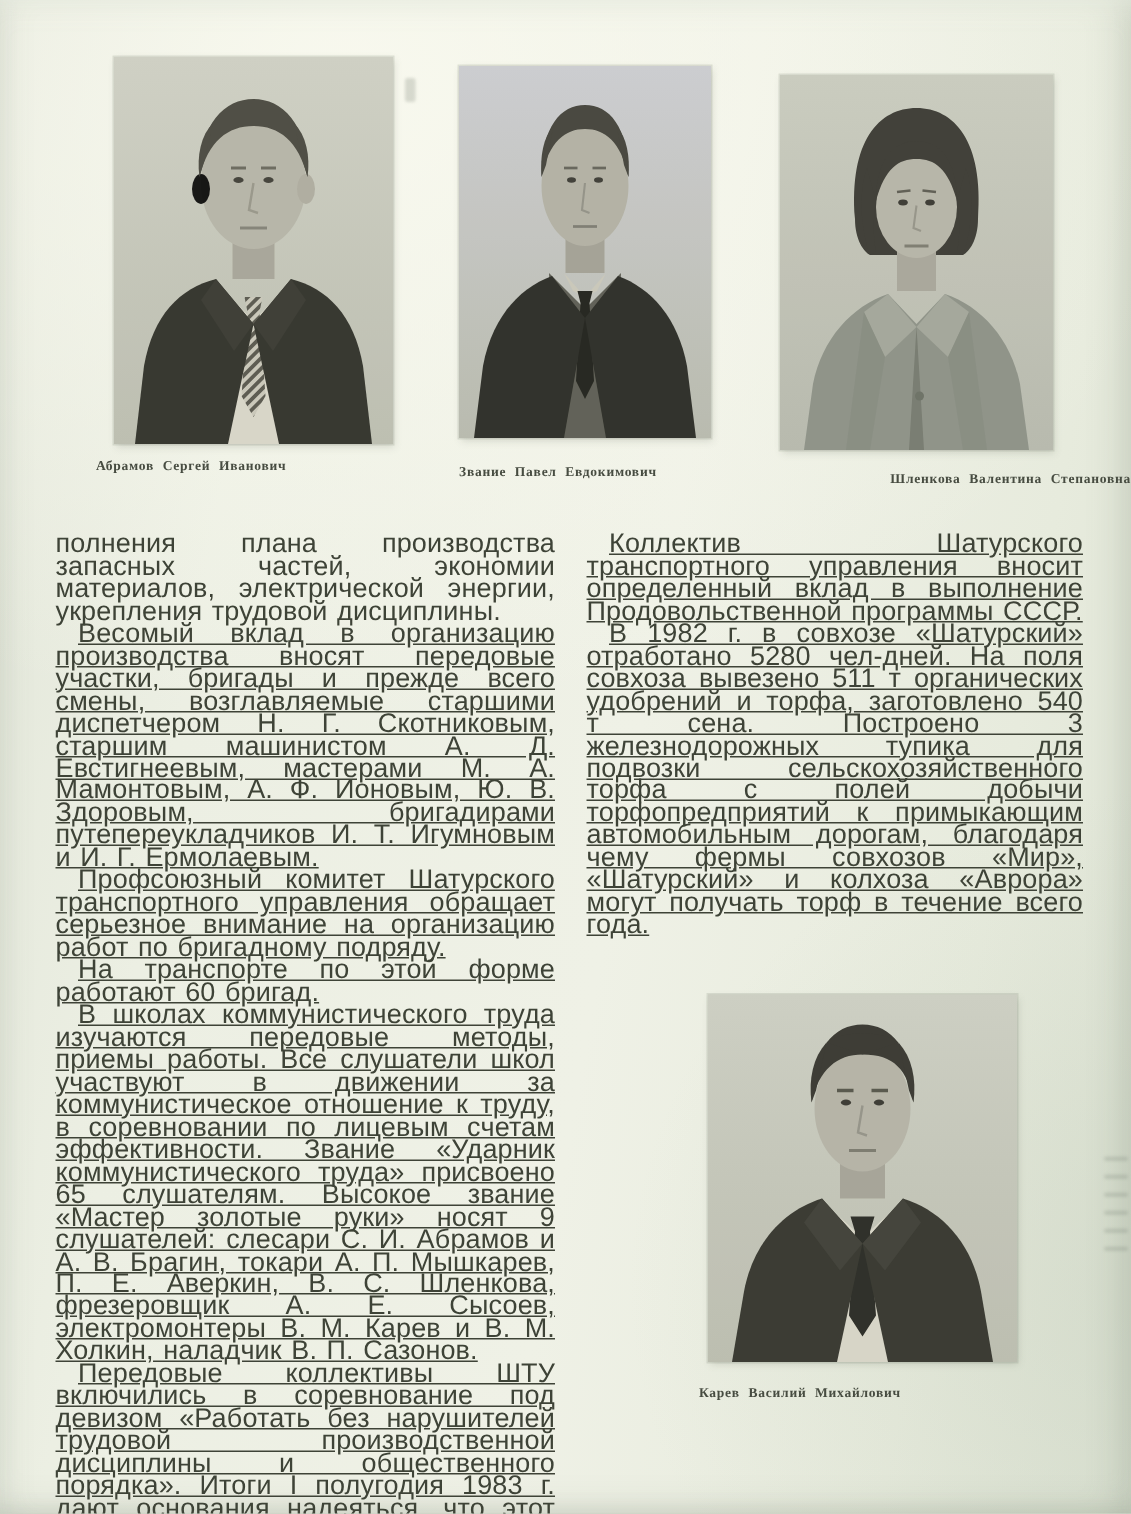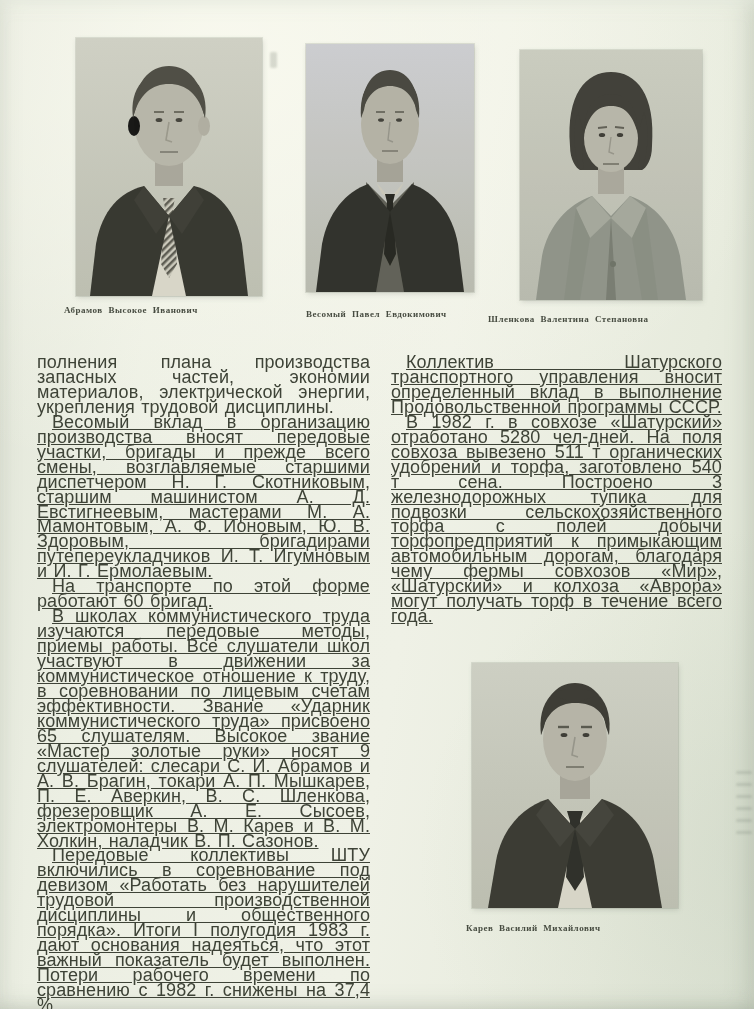--- a/index.html
+++ b/index.html
@@ -33,21 +33,21 @@
   .photo3{left:520px;top:50px;width:182px;height:250px;}
   .photo4{left:472px;top:663px;width:206px;height:245px;}
   .caption{
     position:absolute;
     font-family:"Liberation Serif",serif;
     font-weight:bold;font-size:9px;letter-spacing:0.5px;word-spacing:3px;
     color:#474c41;
   }
   .cap1{left:64px;top:305px;width:230px;}
   .cap2{left:306px;top:309px;width:230px;}
-  .cap3{left:488px;top:314px;width:236px;}
+  .cap3{left:518px;top:314px;width:236px;text-align:right;}
   .cap4{left:466px;top:923px;width:218px;text-align:left;}
   
   .col{
     position:absolute;top:355px;
     font-size:18px;line-height:14.95px;
     color:#3e4337;
     text-align:justify;
     word-spacing:1.2px;letter-spacing:0.1px;
     filter:blur(0.2px);
   }
@@ -97,21 +97,21 @@
       <path d="M93,84 L90,102 L96,104" fill="none" stroke="#98988c" stroke-width="1.6"></path>
       <line x1="84" y1="114" x2="102" y2="114" stroke="#84847a" stroke-width="2"></line>
       <polygon points="66,148 93,176 120,148 114,258 72,258" fill="#d7d7cb"></polygon>
       <polygon points="87,160 99,160 97,170 101,226 93,240 85,226 89,170" fill="url(#tiePat)"></polygon>
       <path d="M14,258 L20,206 C26,172 44,154 68,148 L93,178 L76,258 Z" fill="#34352e"></path>
       <path d="M172,258 L166,206 C160,172 142,154 118,148 L93,178 L110,258 Z" fill="#34352e"></path>
       <path d="M68,148 L93,178 L80,196 L58,162 Z" fill="#3c3d35"></path>
       <path d="M118,148 L93,178 L106,196 L128,162 Z" fill="#3c3d35"></path>
     </svg>
   </figure>
-  <figcaption class="caption cap1">Абрамов Высокое Иванович</figcaption>
+  <figcaption class="caption cap1">Абрамов Сергей Иванович</figcaption>
 
   <figure class="photo photo2">
     <svg viewBox="0 0 168 248">
       <defs>
         <linearGradient id="bg2" x1="0" y1="0" x2="0" y2="1">
           <stop offset="0" stop-color="#cbced4"></stop>
             <stop offset="1" stop-color="#b7bbb1"></stop>
         </linearGradient>
       </defs>
       <rect width="168" height="248" fill="url(#bg2)"></rect>
@@ -127,21 +127,21 @@
       <path d="M84,78 L82,96 L87,98" fill="none" stroke="#93938a" stroke-width="1.4"></path>
       <line x1="76" y1="107" x2="92" y2="107" stroke="#7e7e74" stroke-width="1.8"></line>
       <polygon points="60,138 84,162 108,138 104,248 64,248" fill="#5f6057"></polygon>
       <polygon points="70,138 84,154 76,150" fill="#c9c9bd"></polygon>
       <polygon points="98,138 84,154 92,150" fill="#c9c9bd"></polygon>
       <polygon points="79,150 89,150 87,158 90,210 84,222 78,210 81,158" fill="#24251f"></polygon>
       <path d="M10,248 L16,200 C22,168 40,148 62,140 L84,168 L70,248 Z" fill="#2e2f29"></path>
       <path d="M158,248 L152,200 C146,168 128,148 106,140 L84,168 L98,248 Z" fill="#2e2f29"></path>
     </svg>
   </figure>
-  <figcaption class="caption cap2">Весомый Павел Евдокимович</figcaption>
+  <figcaption class="caption cap2">Звание Павел Евдокимович</figcaption>
 
   <figure class="photo photo3">
     <svg viewBox="0 0 182 250">
       <defs>
         <linearGradient id="bg3" x1="0" y1="0" x2="0" y2="1">
           <stop offset="0" stop-color="#c9cdc2"></stop>
             <stop offset="1" stop-color="#b6bab0"></stop>
         </linearGradient>
       </defs>
       <rect width="182" height="250" fill="url(#bg3)"></rect>
@@ -164,20 +164,21 @@
       <circle cx="93" cy="214" r="3" fill="#6c7267"></circle>
       <path d="M56,158 L44,250 L60,250 L70,188 Z" fill="#858b80" opacity="0.7"></path>
       <path d="M126,158 L138,250 L122,250 L112,188 Z" fill="#858b80" opacity="0.7"></path>
     </svg>
   </figure>
   <figcaption class="caption cap3">Шленкова Валентина Степановна</figcaption>
 
   <div class="col col-left">
     <p class="para">полнения плана производства запасных частей, экономии материалов, электрической энергии, укрепления трудовой дисциплины.</p>
     <p class="indent">Весомый вклад в организацию производства вносят передовые участки, бригады и прежде всего смены, возглавляемые старшими диспетчером Н. Г. Скотниковым, старшим машинистом А. Д. Евстигнеевым, мастерами М. А. Мамонтовым, А. Ф. Ионовым, Ю. В. Здоровым, бригадирами путепереукладчиков И. Т. Игумновым и И. Г. Ермолаевым.</p>
+    <p class="indent">Профсоюзный комитет Шатурского транспортного управления обращает серьезное внимание на организацию работ по бригадному подряду.</p>
     <p class="indent">На транспорте по этой форме работают 60 бригад.</p>
     <p class="indent">В школах коммунистического труда изучаются передовые методы, приемы работы. Все слушатели школ участвуют в движении за коммунистическое отношение к труду, в соревновании по лицевым счетам эффективности. Звание «Ударник коммунистического труда» присвоено 65 слушателям. Высокое звание «Мастер золотые руки» носят 9 слушателей: слесари С. И. Абрамов и А. В. Брагин, токари А. П. Мышкарев, П. Е. Аверкин, В. С. Шленкова, фрезеровщик А. Е. Сысоев, электромонтеры В. М. Карев и В. М. Холкин, наладчик В. П. Сазонов.</p>
     <p class="indent">Передовые коллективы ШТУ включились в соревнование под девизом «Работать без нарушителей трудовой производственной дисциплины и общественного порядка». Итоги I полугодия 1983 г. дают основания надеяться, что этот важный показатель будет выполнен. Потери рабочего времени по сравнению с 1982 г. снижены на 37,4 %.</p>
   </div>
 
   <div class="col col-right">
     <p class="indent">Коллектив Шатурского транспортного управления вносит определенный вклад в выполнение Продовольственной программы СССР.</p>
     <p class="indent">В 1982 г. в совхозе «Шатурский» отработано 5280 чел-дней. На поля совхоза вывезено 511 т органических удобрений и торфа, заготовлено 540 т сена. Построено 3 железнодорожных тупика для подвозки сельскохозяйственного торфа с полей добычи торфопредприятий к примыкающим автомобильным дорогам, благодаря чему фермы совхозов «Мир», «Шатурский» и колхоза «Аврора» могут получать торф в течение всего года.</p>
   </div>
 

